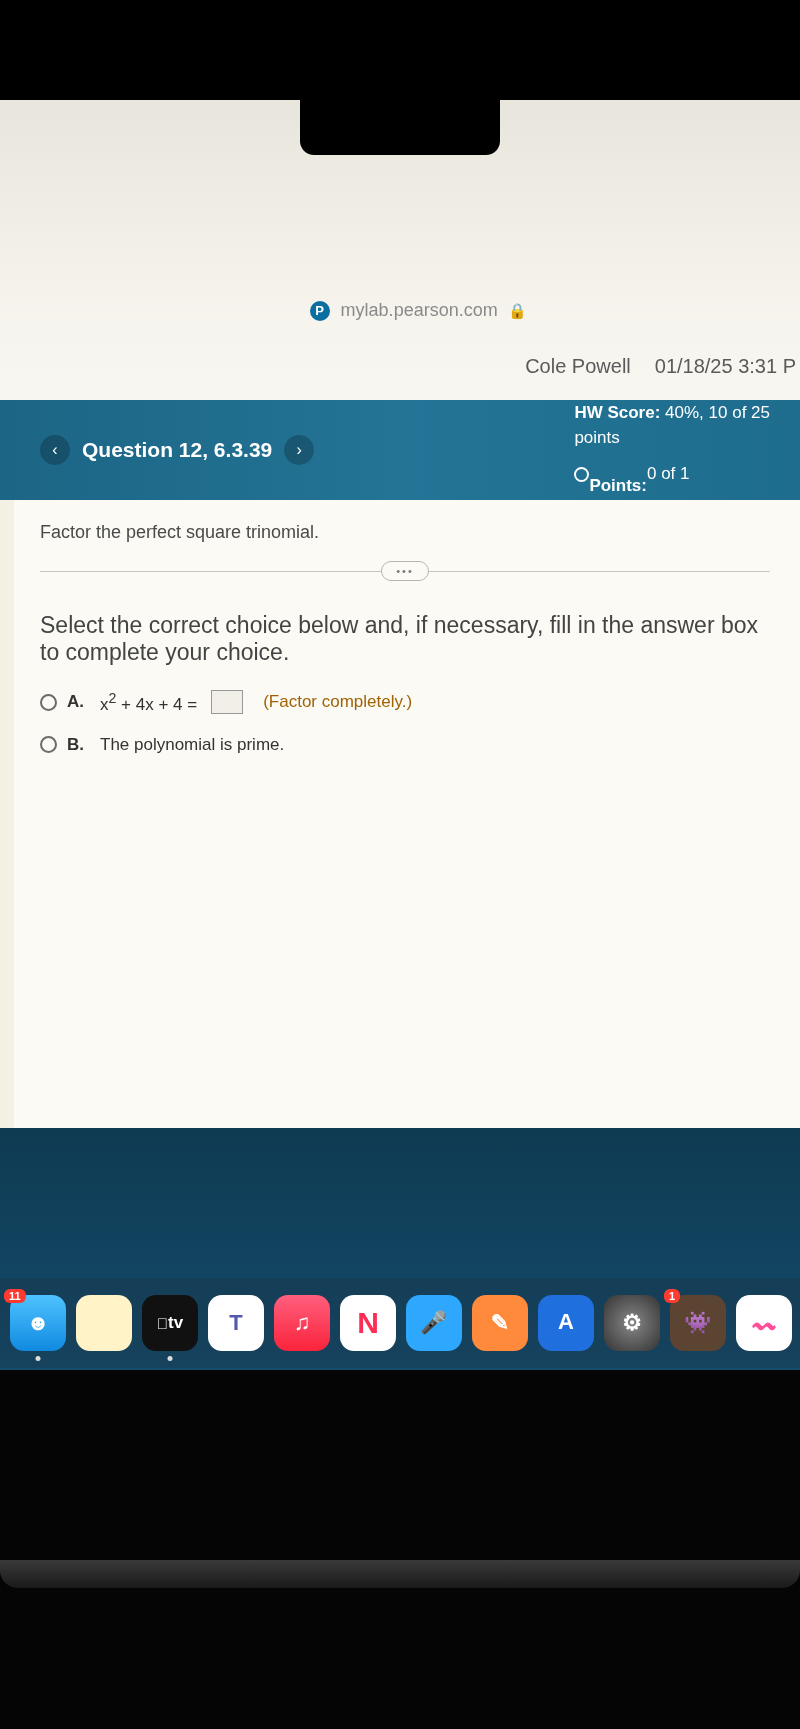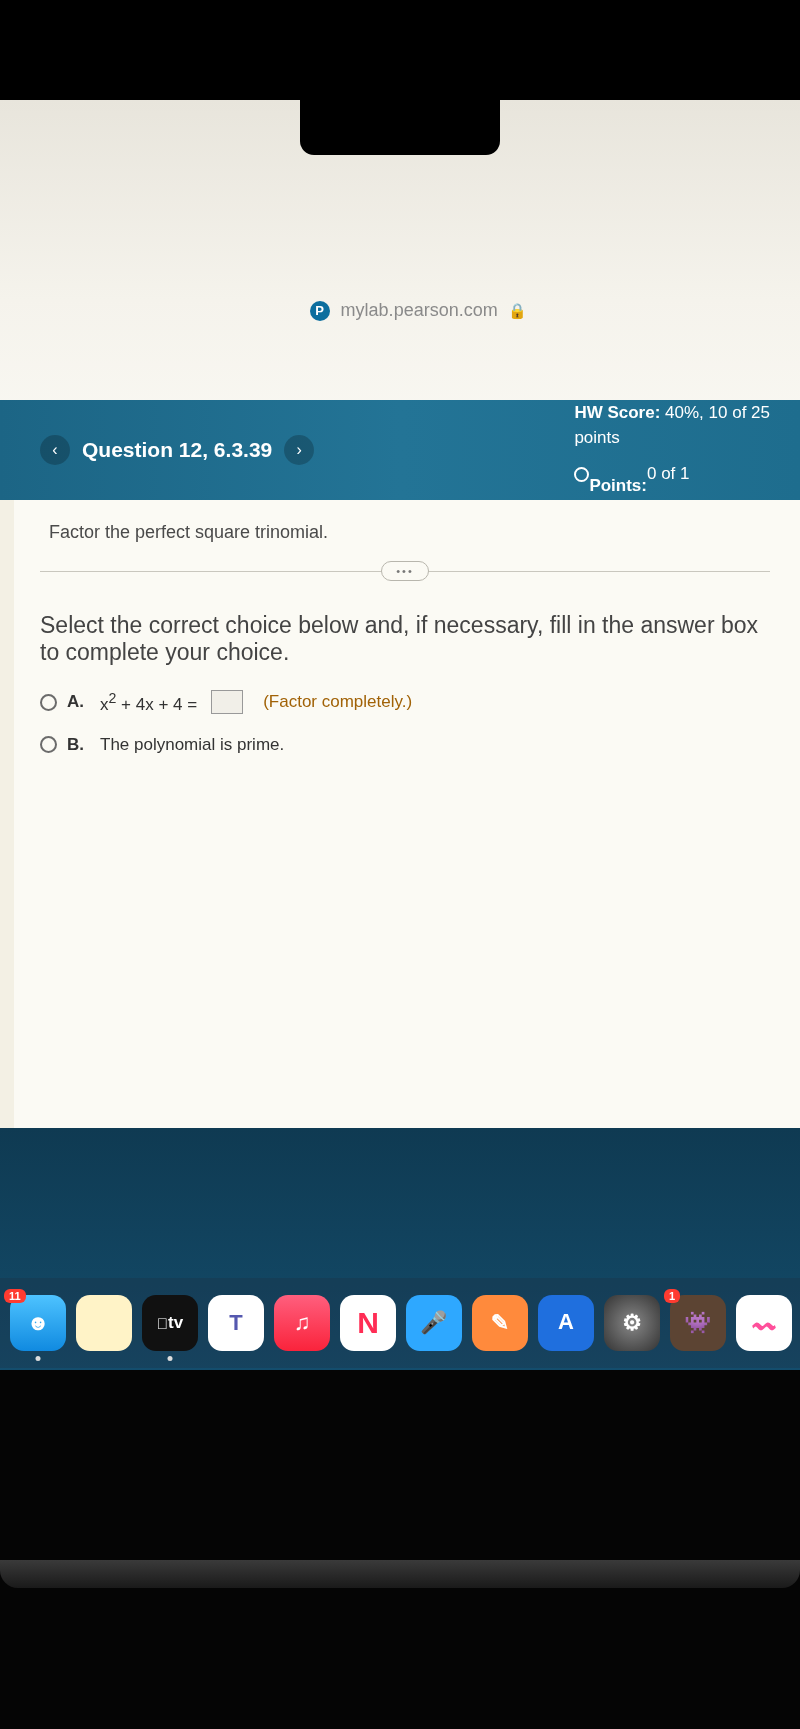--- a/index.html
+++ b/index.html
@@ -118,21 +118,21 @@
     bottom: 70px;
     width: 18px;
     height: 120px;
     background: #e3c95f;
     opacity: 0.5;
   }
   .question-body {
     padding: 22px 30px 0 40px;
     color: #333;
   }
-  .prompt { font-size: 18px; color: #4a4a4a; margin-left: 9px; }
+  .prompt { font-size: 18px; color: #4a4a4a; }
   .expr {
     font-size: 20px;
     margin: 18px 0 0 30px;
     color: #333;
   }
   .expr sup { font-size: 13px; vertical-align: super; }
   .divider-row {
     margin-top: 28px;
     position: relative;
     height: 1px;
@@ -302,20 +302,24 @@
 <div class="camera-notch"></div>
 
 <div class="screen">
 
   <div class="browser-url">
     <span class="pearson-icon">P</span>
     <span>mylab.pearson.com</span>
     <span class="lock">🔒</span>
   </div>
 
+  <div class="user-row">
+    <span>Cole Powell</span>
+    <span>01/18/25 3:31 P</span>
+  </div>
 
   <div class="blue-banner">
     <div class="q-nav">
       <div class="nav-btn">‹</div>
       <div class="q-title">Question 12, 6.3.39</div>
       <div class="nav-btn">›</div>
     </div>
     <div class="score-block">
       <div>
         <span class="bold">HW Score:</span>

